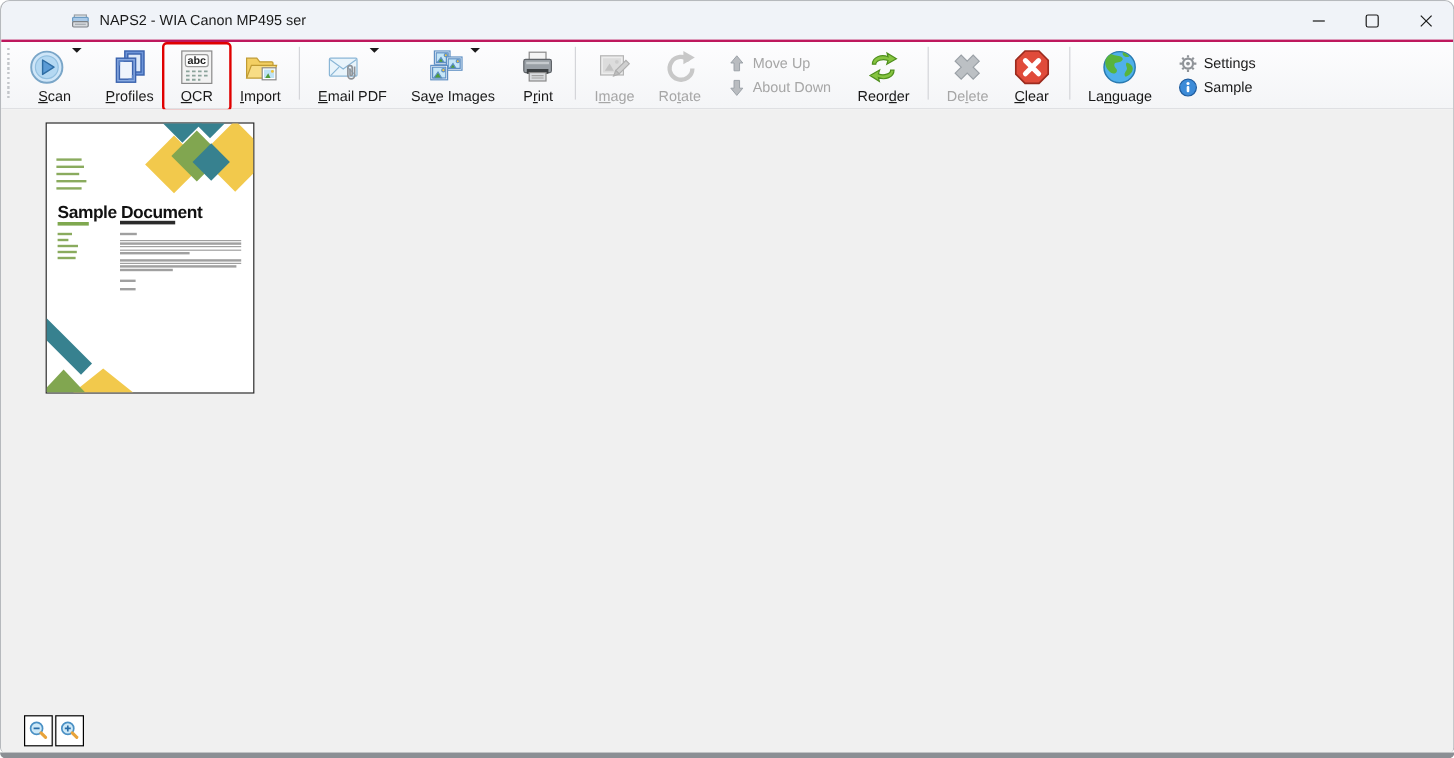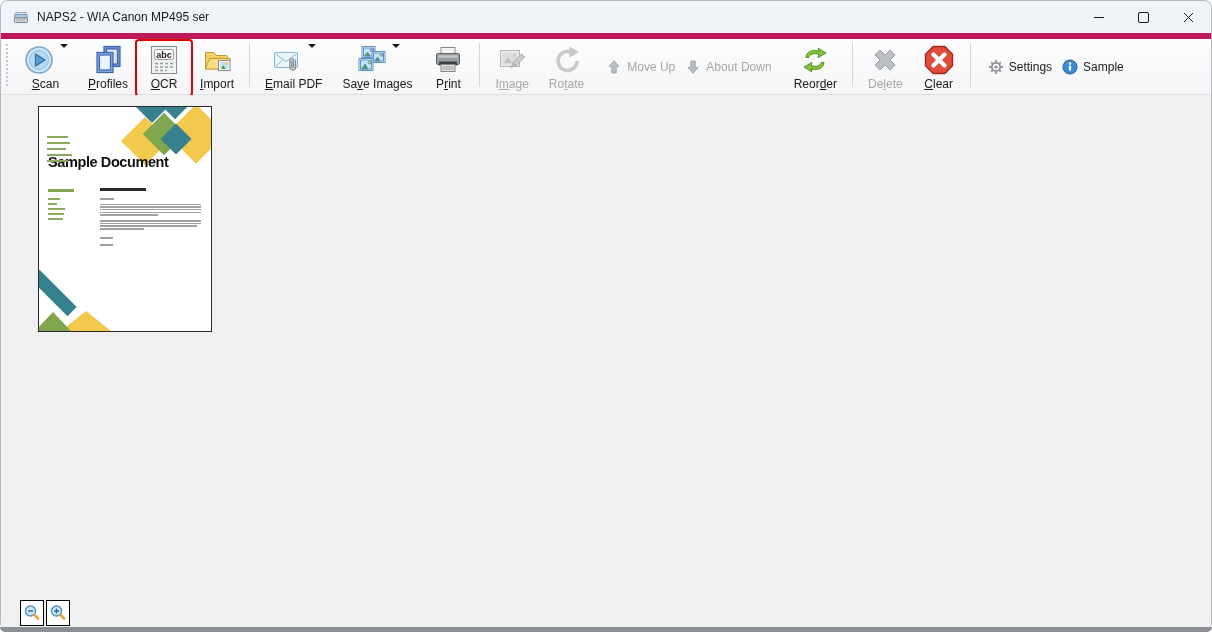--- a/index.html
+++ b/index.html
@@ -2,21 +2,21 @@
 <html style="--ocr-highlight: #e00000; --titlebar-bg: #f0f3f8; --content-bg: #f0f0f0; --disabled-text: #a6a6a6; --window-border: #8b8f94;"><head>
 <meta charset="utf-8">
 <style>
   html,body{margin:0;padding:0;width:1212px;height:632px;overflow:hidden;background:#fff;
     font-family:"Liberation Sans","DejaVu Sans",sans-serif;-webkit-font-smoothing:antialiased;}
   .window{position:absolute;left:0;top:0;width:1210px;height:626px;background:#fff;
     border:1px solid #b6b9bd;border-bottom:none;border-radius:8px 8px 4px 4px;overflow:hidden;}
   .bottom-edge{position:absolute;left:0;top:627px;width:1212px;height:5px;background:var(--window-border,#8b8f94);border-radius:0 0 6px 6px;}
 
   
-  .titlebar{height:32px;background:var(--titlebar-bg,#f0f3f8);display:flex;align-items:center;border-bottom:6px solid #be185d;}
+  .titlebar{height:32px;background:var(--titlebar-bg,#f0f3f8);display:flex;align-items:center;border-bottom:2px solid #be185d;padding-left:46px;}
   .titlebar .app-ico{margin:0 8px 0 12px;display:flex;}
   .titlebar .title{font-size:12px;color:#1a1a1a;}
   .win-controls{margin-left:auto;display:flex;height:100%;}
   .win-btn{width:45px;height:100%;display:flex;align-items:center;justify-content:center;background:transparent;border:none;cursor:default;}
   .glyph-min{width:10px;height:1px;background:#1a1a1a;}
   .glyph-max{width:9px;height:9px;border:1px solid #1a1a1a;border-radius:2px;}
 
   
   .toolbar{height:52px;background:linear-gradient(#fdfdfe,#f4f5f7);border-bottom:1px solid #dfe0e3;
     display:flex;align-items:flex-start;padding:3px 4px 0 4px;}
@@ -25,34 +25,34 @@
   .tb-sep{width:1px;height:44px;background:#d4d5d9;margin:1px 5px 0 5px;}
   .tb-btn{display:flex;flex-direction:column;align-items:center;gap:1px;padding:2px 10px 3px 10px;
     background:transparent;border:none;cursor:default;}
   .tb-ico-row{display:flex;align-items:flex-start;}
   .tb-arrow{width:0;height:0;border-left:4px solid transparent;border-right:4px solid transparent;
     border-top:4px solid #1a1a1a;margin-left:5px;}
   .tb-lbl{font-size:12px;color:#1a1a1a;white-space:nowrap;line-height:14px;}
   .tb-lbl u{text-underline-offset:1px;}
   .tb-btn.disabled .tb-lbl{color:var(--disabled-text,#a6a6a6);text-align:center;}
   .tb-btn.highlight{outline:2px solid var(--ocr-highlight,#e00000);outline-offset:1px;border-radius:1px;}
-  .tb-stack{display:flex;flex-direction:row;justify-content:center;gap:2px;padding:1px 8px 0 8px;height:48px;}
+  .tb-stack{display:flex;flex-direction:column;justify-content:center;gap:2px;padding:1px 8px 0 8px;height:48px;}
   .tb-row{display:flex;align-items:center;gap:5px;background:transparent;border:none;padding:1px 4px;cursor:default;}
   .tb-row .tb-lbl{font-size:12px;}
   .tb-row.disabled .tb-lbl{color:var(--disabled-text,#a6a6a6);}
 
   
   .content{position:relative;height:541px;background:var(--content-bg,#f0f0f0);}
 
   
   .thumb{position:absolute;left:37px;top:11px;width:172px;height:224px;background:#fff;
     border:1px solid #2a2a2a;overflow:hidden;cursor:default;}
   .dm{position:absolute;transform:rotate(45deg);}
   .bar{position:absolute;height:1.6px;}
-  .doc-title{position:absolute;left:9px;top:47px;font-size:14.5px;font-weight:bold;letter-spacing:-0.4px;color:#111;white-space:nowrap;}
+  .doc-title{position:absolute;left:9px;top:67px;font-size:14.5px;font-weight:bold;letter-spacing:-0.4px;color:#111;white-space:nowrap;}
   .rule-green{position:absolute;left:9px;top:82px;width:26px;height:3px;background:#7fa84f;}
   .rule-black{position:absolute;left:61px;top:81px;width:46px;height:3px;background:#2a2a2a;}
   .stripe{position:absolute;left:-13px;top:179px;width:54px;height:13px;background:#37818f;transform:rotate(45deg);}
   .tri{position:absolute;width:0;height:0;bottom:0;}
   .tri-green{left:-4px;border-left:18px solid transparent;border-right:18px solid transparent;border-bottom:19px solid #81a650;}
   .tri-yellow{left:22px;border-left:25px solid transparent;border-right:25px solid transparent;border-bottom:20px solid #f2c94c;}
 
   
   .zoomctl{position:absolute;left:19px;bottom:10px;display:flex;gap:2px;}
   .zoom-btn{width:24px;height:26px;background:#fff;border:1px solid #000;display:flex;align-items:center;justify-content:center;padding:0;cursor:default;}
@@ -288,20 +288,33 @@
           <span style="display: flex;">
             <svg width="32" height="32" viewBox="0 0 32 32">
               <path d="M10.2 2.5 h11.6 l7.7 7.7 v11.6 l-7.7 7.7 H10.2 L2.5 21.8 V10.2 Z" fill="#e04b3a" stroke="#9c2b1e" stroke-width="1.4"></path>
               <path d="M10.5 10.5 L21.5 21.5 M21.5 10.5 L10.5 21.5" stroke="#fff" stroke-width="4.2" stroke-linecap="round"></path>
             </svg>
           </span>
         </span>
         <span class="tb-lbl"><u>C</u>lear</span>
       </button>
       <div class="tb-sep"></div>
+      <button class="tb-btn">
+        <span class="tb-ico-row">
+          <span style="display: flex;">
+            <svg width="32" height="32" viewBox="0 0 32 32">
+              <circle cx="16" cy="16" r="13" fill="#4fb0ea" stroke="#2a7ab0" stroke-width="1.2"></circle>
+              <path d="M9 5 c4 2 7 1 9 3 c2 2 -1 4 -4 4 c-3 0 -3 3 -1 5 c2 2 0 5 -3 4 c-3 -1 -6 -5 -6 -9 c0 -3 2 -5.5 5 -7 Z" fill="#58b43c"></path>
+              <path d="M22 12 c3 1 5 3 5 5 c0 3 -3 6 -6 7 c-2 -2 0 -4 1 -6 c1 -2 -2 -4 0 -6 Z" fill="#58b43c"></path>
+              <path d="M19 3.5 c2 0.5 4 2 5 3.5 c-1.5 1 -4 0.5 -5 -1 c-0.7 -1 -0.7 -2 0 -2.5 Z" fill="#58b43c"></path>
+            </svg>
+          </span>
+        </span>
+        <span class="tb-lbl">La<u>n</u>guage</span>
+      </button>
       <div class="tb-stack">
         <button class="tb-row">
           <span style="display: flex;">
             <svg width="16" height="16" viewBox="0 0 16 16">
               <g stroke="#8f9398" stroke-width="1.8">
                 <circle cx="8" cy="8" r="4.2" fill="none"></circle>
                 <path d="M8 1 V3 M8 13 V15 M1 8 H3 M13 8 H15 M3.2 3.2 L4.6 4.6 M12.8 12.8 L11.4 11.4 M12.8 3.2 L11.4 4.6 M3.2 12.8 L4.6 11.4"></path>
               </g>
               <circle cx="8" cy="8" r="1.6" fill="#8f9398"></circle>
             </svg>

